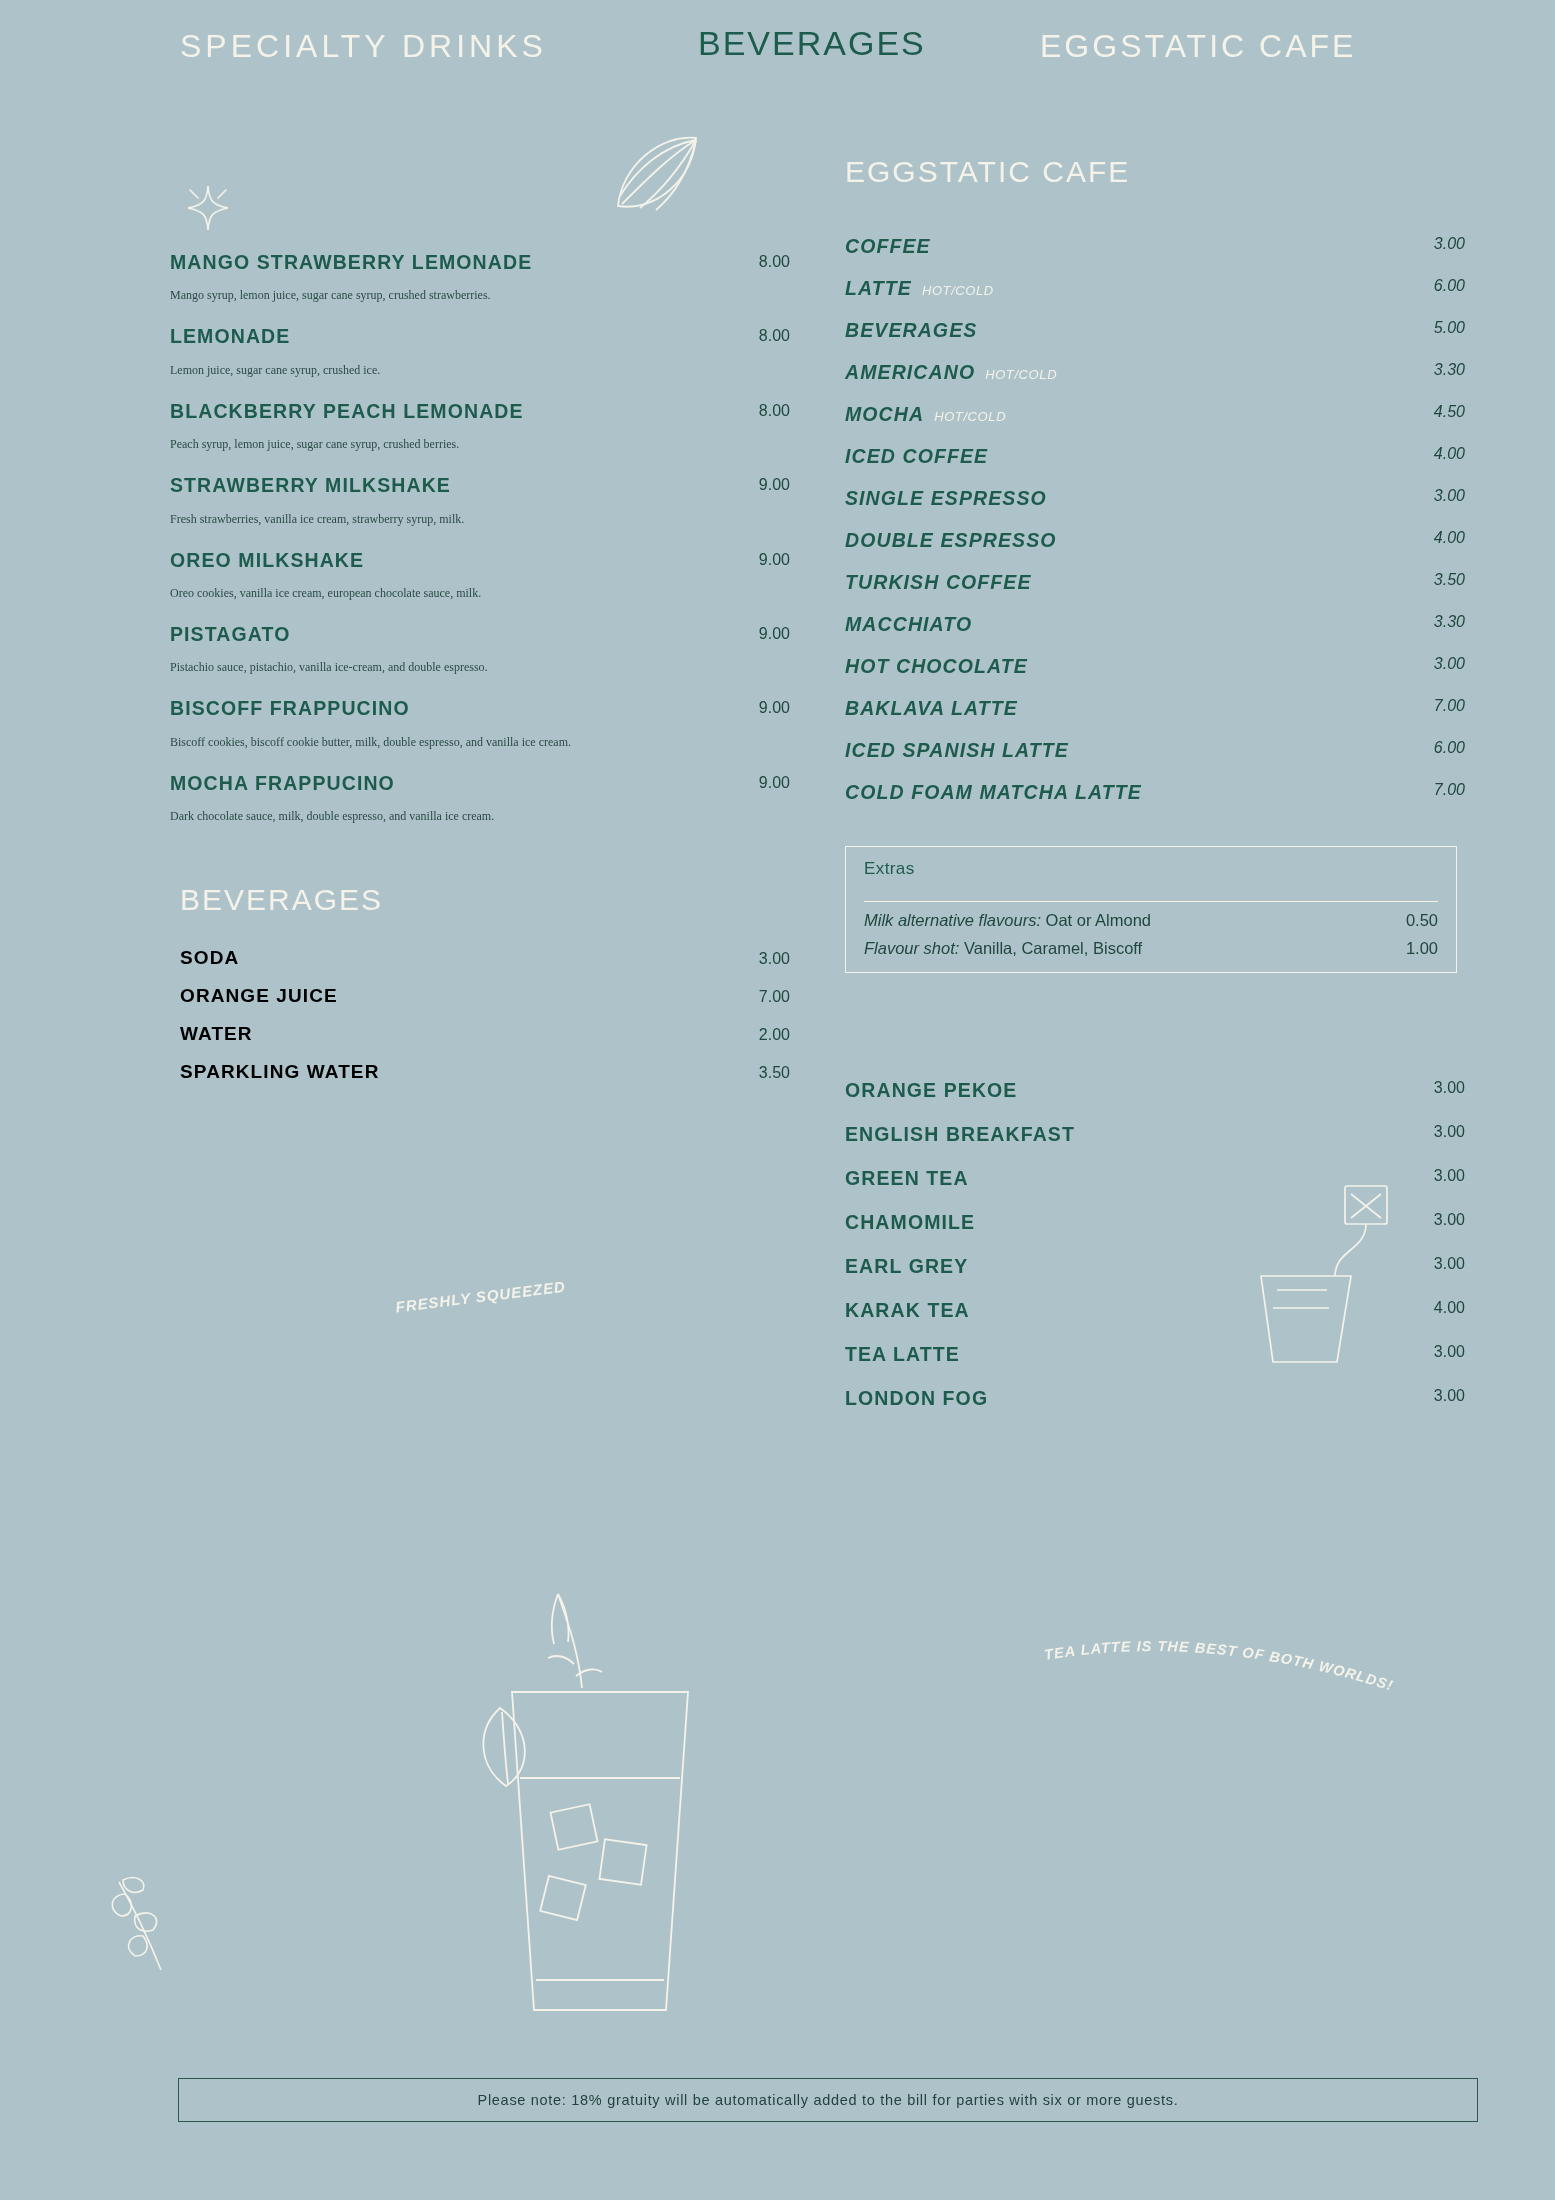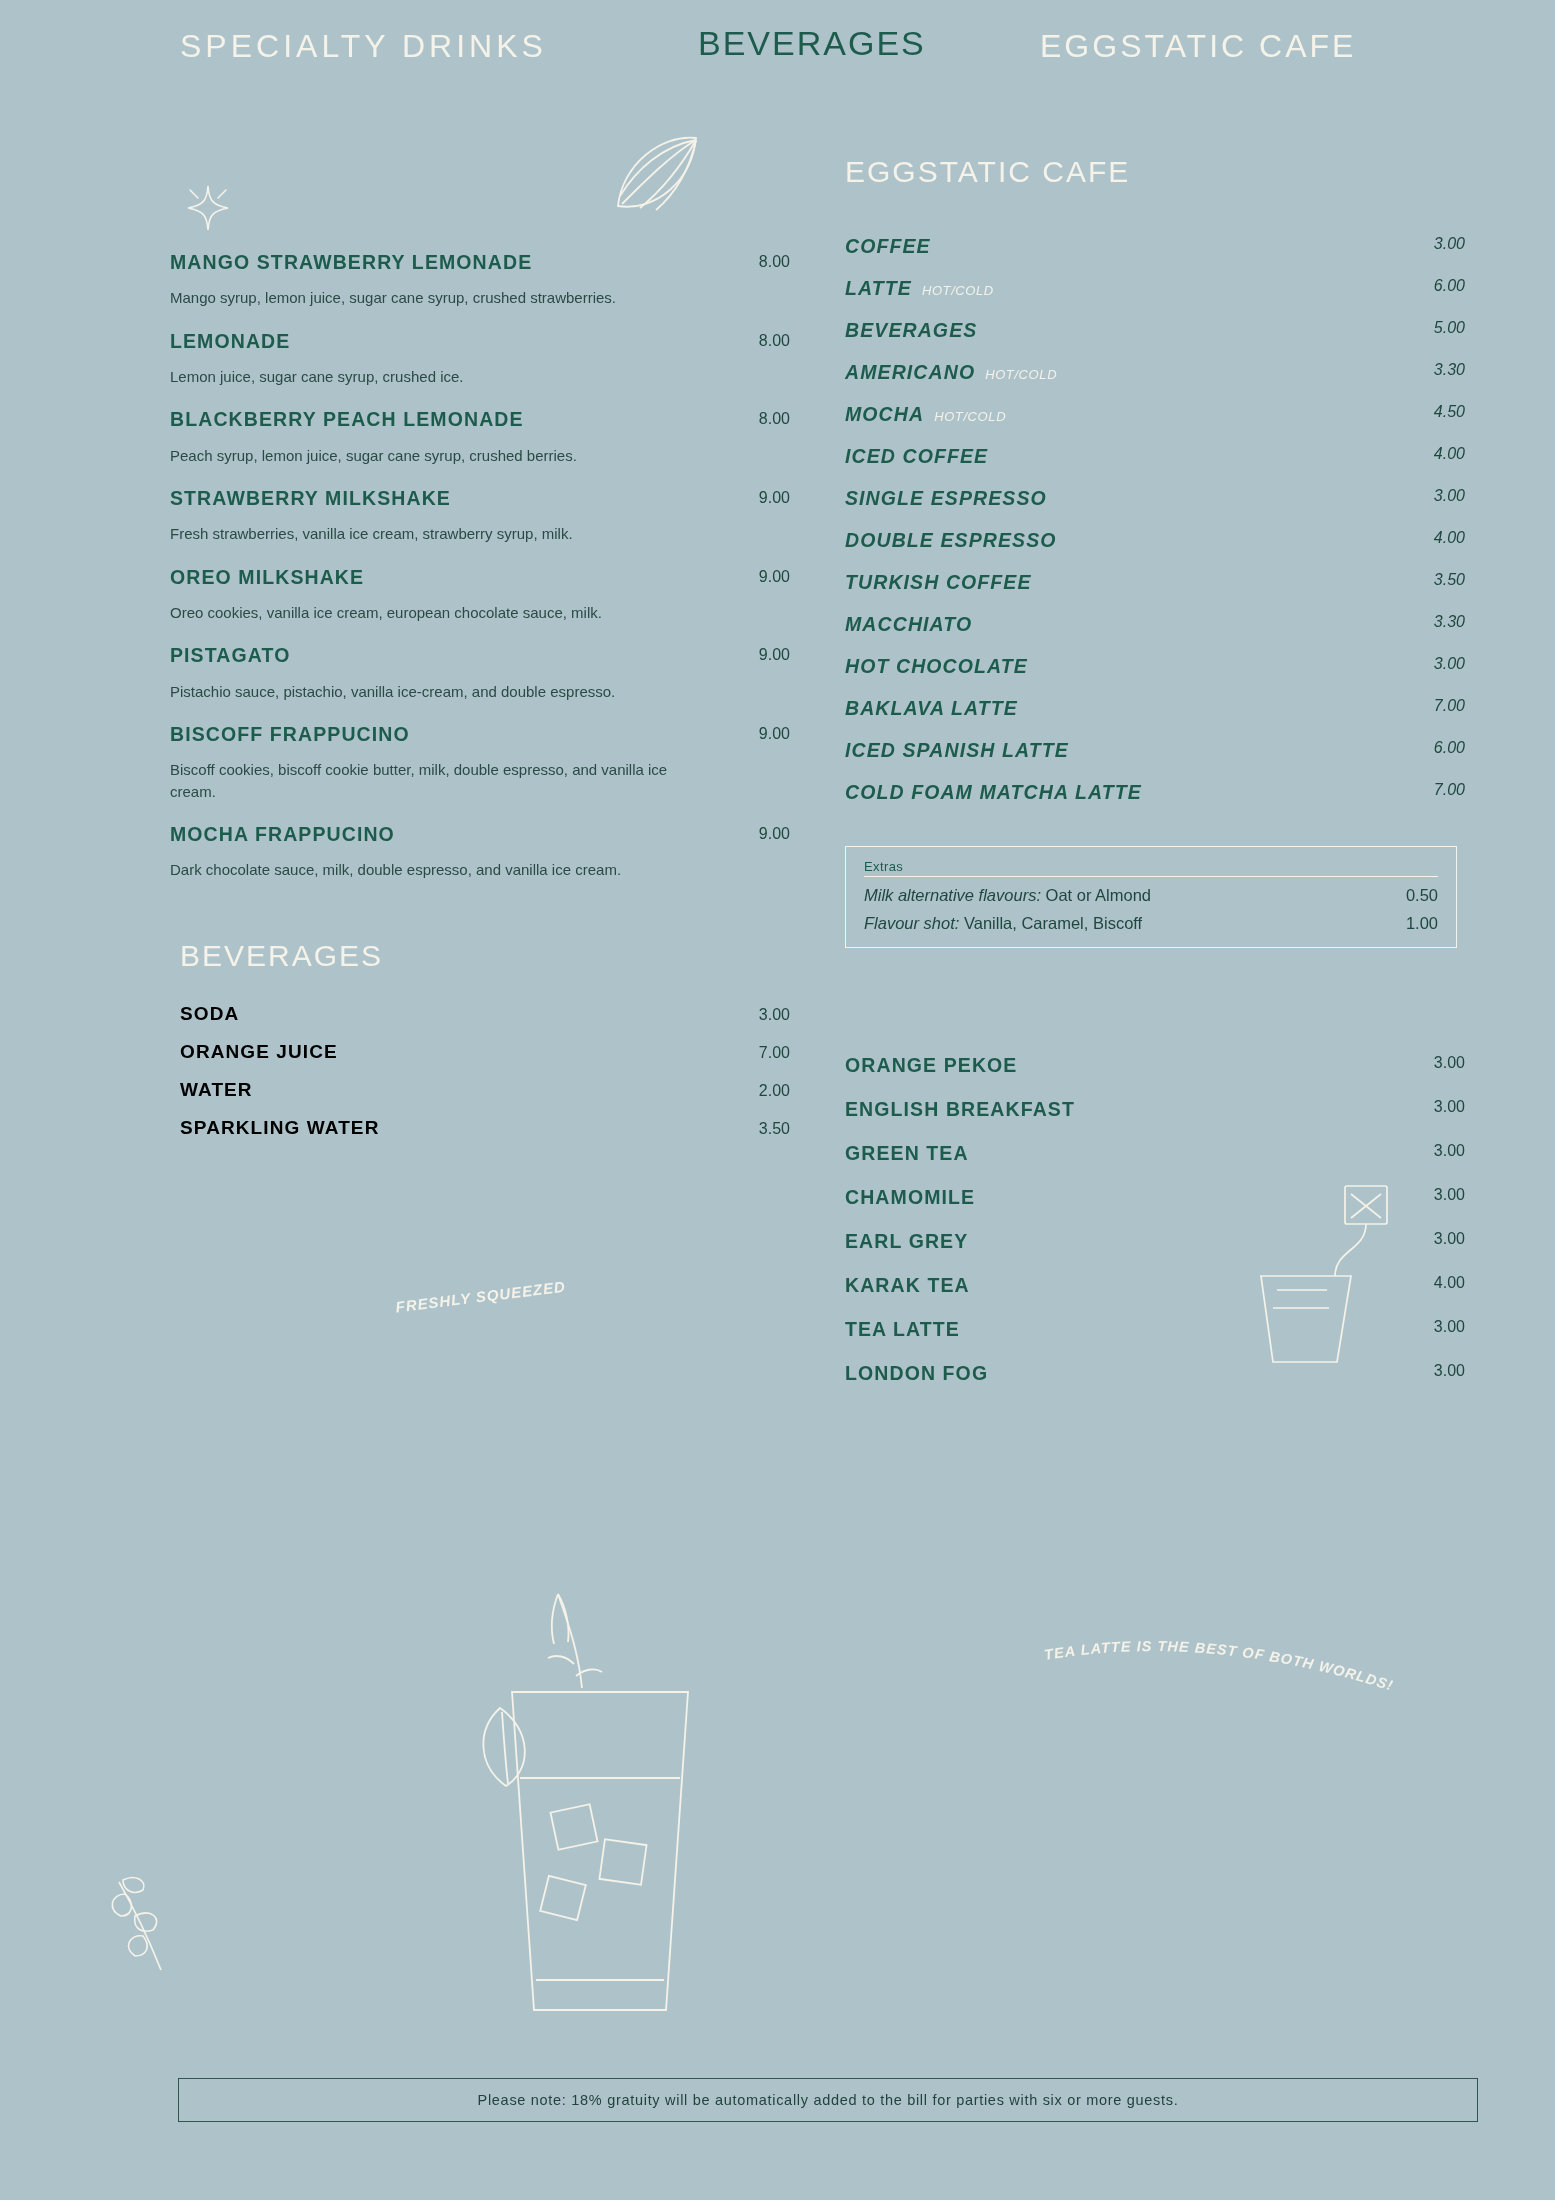--- a/index.html
+++ b/index.html
@@ -93,24 +93,25 @@
     max-width: 530px;
   }
   .drink-price {
     font-size: 16px;
     color: #20473f;
     white-space: nowrap;
     padding-top: 3px;
   }
   .drink-desc {
     margin-top: 13px;
-    font-size: 15px;
+    font-size: 12px;
     line-height: 1.42;
     color: #2b4a46;
     max-width: 520px;
+    font-family: Liberation Serif, serif;
   }
 
   
   .bev-block { margin-top: 58px; }
   .bev-title {
     font-size: 30px;
     letter-spacing: 2px;
     color: #f4f2e9;
     margin-bottom: 30px;
     margin-left: 10px;
@@ -173,24 +174,24 @@
   }
 
   
   .extras-box {
     margin-top: 42px;
     border: 1.3px solid #f4f2e9;
     padding: 12px 18px 14px 18px;
     width: 612px;
   }
   .extras-title {
-    font-size: 13px;
+    font-size: 17px;
     color: #1d5c4d;
     font-weight: 500;
-    padding-bottom: 2px;
+    padding-bottom: 22px;
     border-bottom: 1.3px solid #f4f2e9;
     letter-spacing: 0.4px;
   }
   .extras-row {
     display: flex;
     justify-content: space-between;
     align-items: baseline;
     font-size: 16.5px;
     color: #20473f;
     margin-top: 9px;

